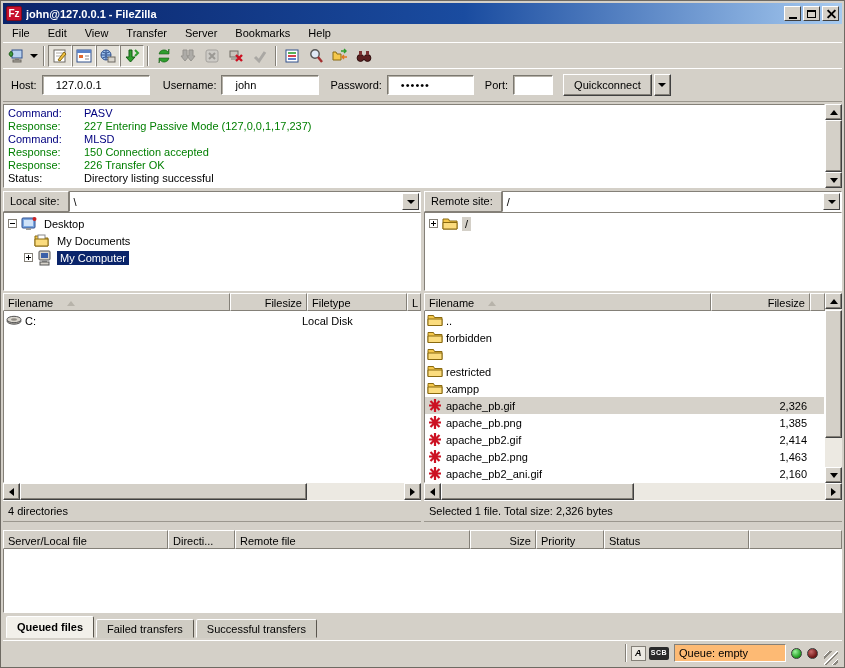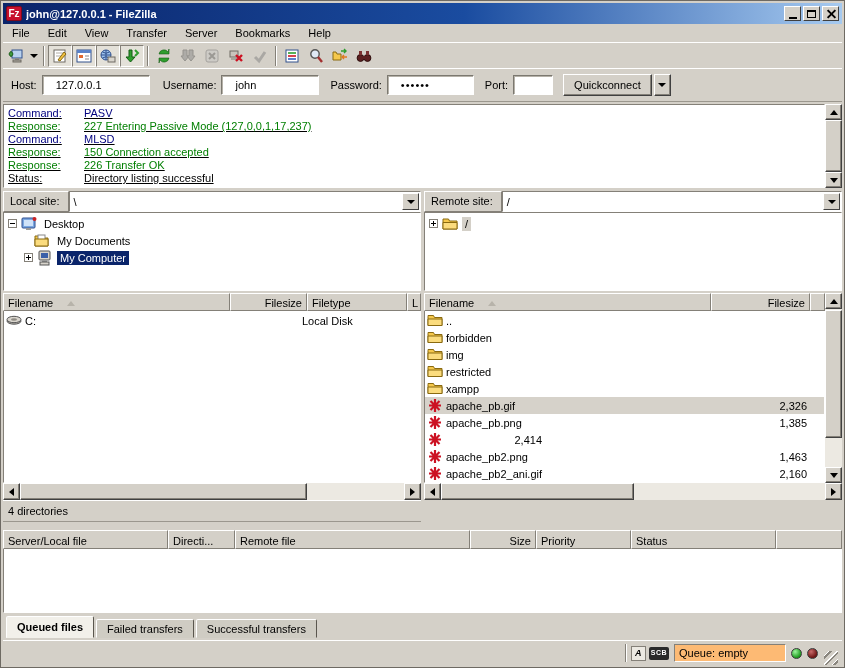--- a/index.html
+++ b/index.html
@@ -42,21 +42,21 @@
   .q-input { height:20px; background:#fff; border:1px solid; border-color:#7b7870 #fff #fff #7b7870;
              box-shadow: inset 1px 1px 0 #b5b1a8; padding:0 13px; font:11px "Liberation Sans",sans-serif; }
   .q-btn { height:22px; padding:0 10px; background:#d4d0c8; border:1px solid; border-color:#fff #404040 #404040 #fff;
            box-shadow: inset -1px -1px 0 #848078; font:11px "Liberation Sans",sans-serif; margin-left:10px; }
   .q-dd { width:17px; height:22px; background:#d4d0c8; border:1px solid; border-color:#fff #404040 #404040 #fff;
           box-shadow: inset -1px -1px 0 #848078; display:flex; align-items:center; justify-content:center; margin-left:2px; }
 
   
   .logpane { position:absolute; left:3px; top:104px; right:3px; height:84px; }
   .log-body { position:absolute; inset:0 17px 0 0; overflow:hidden; padding:2px 0 0 4px; background:#fff;
-              border:1px solid; border-color:#848078 #fff #fff #848078;text-decoration:underline; }
+              border:1px solid; border-color:#848078 #fff #fff #848078; }
   .log-line { display:flex; height:13px; line-height:13px; white-space:nowrap; }
   .log-label { width:76px; flex:none; }
   .t-command { color:#00007f; } .t-response { color:#007f00; } .t-status { color:#000; }
 
   
   .vscroll { position:absolute; top:0; right:0; width:17px; bottom:0; background:#ece9e2; }
   .sb-btn { position:absolute; left:0; width:17px; height:16px; background:#d4d0c8; border:1px solid;
             border-color:#fff #404040 #404040 #fff; box-shadow: inset -1px -1px 0 #848078; display:flex; align-items:center; justify-content:center; }
   .sb-up { top:0; } .sb-down { bottom:0; }
   .sb-thumb-v { position:absolute; left:0; width:17px; background:#d4d0c8; border:1px solid;
@@ -113,21 +113,21 @@
   .ftype-l { width:100px; flex:none; }
 
   
   .list-status { position:absolute; top:500px; height:22px; border-top:1px solid #fff; padding:4px 0 0 5px;
                  border-bottom:1px solid #9b978e; }
 
   
   .queue-hdr { position:absolute; left:3px; right:3px; top:530px; height:19px; display:flex; }
   .queue-body { position:absolute; left:3px; right:3px; top:549px; height:64px; background:#fff;
                 border:1px solid; border-color:#848078 #fff #fff #848078; border-top:none; }
-  .qc0{width:165px;} .qc1{width:67px;} .qc2{width:235px;} .qc3{width:66px;} .qc4{width:95px;} .qc5{width:145px;} .qcf{flex:1;}
+  .qc0{width:165px;} .qc1{width:67px;} .qc2{width:235px;} .qc3{width:66px;} .qc4{width:68px;} .qc5{width:145px;} .qcf{flex:1;}
 
   
   .tabstrip { position:absolute; left:3px; right:3px; top:614px; height:24px; display:flex; align-items:flex-end; padding-left:3px; }
   .tab { border:1px solid; border-color:#fff #5a564e transparent #fff; background:#cfccc3; height:19px;
          padding:3px 10px 0 10px; margin-right:2px; border-radius:2px 2px 0 0; }
   .tab.active { background:#f2f0ea; height:22px; font-weight:bold; padding-top:4px; }
 
   
   .statusbar { position:absolute; left:3px; right:3px; top:640px; height:25px; border-top:1px solid #fff;
                display:flex; align-items:center; justify-content:flex-end; padding-right:4px; }
@@ -457,21 +457,20 @@
             <path d="M1 6 L15 6 L15 12.5 L1 12.5 Z" fill="#fbdc7e" stroke="#8a6a10"></path>
           </svg>
         <span class="fname">forbidden</span>
         <span class="fsize"></span>
       </div>
       <div class="frow">
         <svg class="fic" viewBox="0 0 16 15">
             <path d="M1 3.5 L1 12.5 L15 12.5 L15 4.5 L7.5 4.5 L6.5 2.5 L1 2.5 Z" fill="#f5c84c" stroke="#8a6a10"></path>
             <path d="M1 6 L15 6 L15 12.5 L1 12.5 Z" fill="#fbdc7e" stroke="#8a6a10"></path>
           </svg>
-        <span class="fname">img</span>
         <span class="fsize"></span>
       </div>
       <div class="frow">
         <svg class="fic" viewBox="0 0 16 15">
             <path d="M1 3.5 L1 12.5 L15 12.5 L15 4.5 L7.5 4.5 L6.5 2.5 L1 2.5 Z" fill="#f5c84c" stroke="#8a6a10"></path>
             <path d="M1 6 L15 6 L15 12.5 L1 12.5 Z" fill="#fbdc7e" stroke="#8a6a10"></path>
           </svg>
         <span class="fname">restricted</span>
         <span class="fsize"></span>
       </div>
@@ -495,20 +494,21 @@
         <svg class="fic" viewBox="0 0 16 15">
             <path d="M8 1 L8 14 M2 7.5 L14 7.5 M3.5 3 L12.5 12 M12.5 3 L3.5 12" stroke="#cc1122" stroke-width="2.2"></path>
           </svg>
         <span class="fname">apache_pb.png</span>
         <span class="fsize">1,385</span>
       </div>
       <div class="frow">
         <svg class="fic" viewBox="0 0 16 15">
             <path d="M8 1 L8 14 M2 7.5 L14 7.5 M3.5 3 L12.5 12 M12.5 3 L3.5 12" stroke="#cc1122" stroke-width="2.2"></path>
           </svg>
+        <span class="fname">apache_pb2.gif</span>
         <span class="fsize">2,414</span>
       </div>
       <div class="frow">
         <svg class="fic" viewBox="0 0 16 15">
             <path d="M8 1 L8 14 M2 7.5 L14 7.5 M3.5 3 L12.5 12 M12.5 3 L3.5 12" stroke="#cc1122" stroke-width="2.2"></path>
           </svg>
         <span class="fname">apache_pb2.png</span>
         <span class="fsize">1,463</span>
       </div>
       <div class="frow">
@@ -551,20 +551,21 @@
       </div>
     <div class="sb-thumb-h" style="left:17px; width:193px;"></div>
     <div class="sb-right">
         <div class="sb-btn2">
           <span class="tri-r"></span>
         </div>
       </div>
   </div>
 
   <div class="list-status" style="left:3px; width:418px;">4 directories</div>
+  <div class="list-status" style="left:424px; width:418px;">Selected 1 file. Total size: 2,326 bytes</div>
 
   <div class="queue-hdr">
     <div class="hdr-cell qc0">
         <span>Server/Local file</span>
       </div>
     <div class="hdr-cell qc1">
         <span>Directi...</span>
       </div>
     <div class="hdr-cell qc2">
         <span>Remote file</span>

